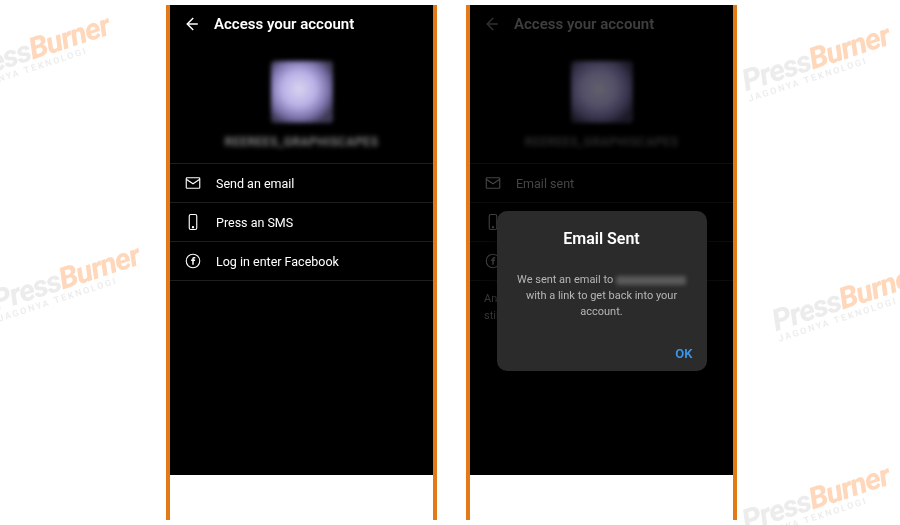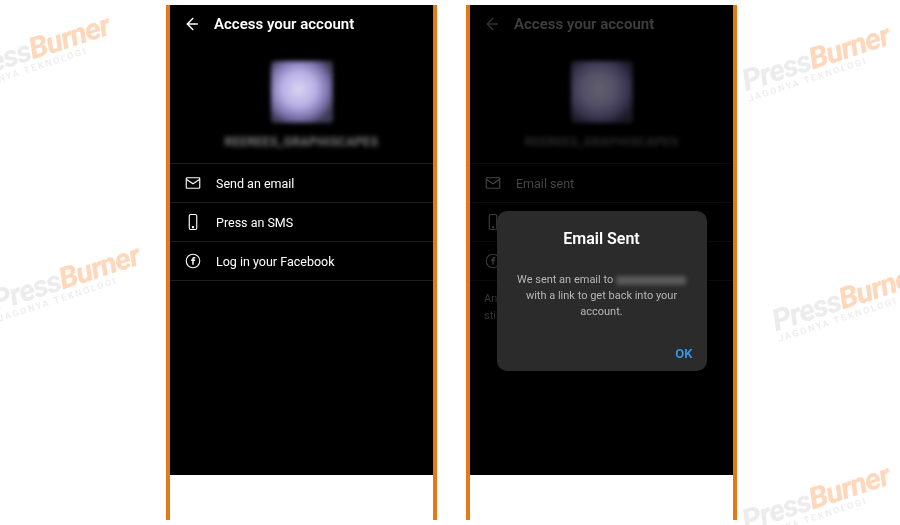--- a/index.html
+++ b/index.html
@@ -88,21 +88,21 @@
           </span>
         <span>Press an SMS</span>
       </div>
       <div class="opt">
         <span class="ic">
             <svg viewBox="0 0 24 24">
               <circle cx="12" cy="12" r="9"></circle>
               <path d="M13.5 8.5h1.5V6.5h-1.7c-1.6 0-2.3 1-2.3 2.3V10H9.5v2h1.5v5h2v-5h1.6l.3-2H13v-1c0-.4.2-.5.5-.5z" fill="#fff" stroke="none"></path>
             </svg>
           </span>
-        <span>Log in your Facebook</span>
+        <span>Log in enter Facebook</span>
       </div>
     </div>
   </div>
 
   <div class="panel right">
     <div class="header">
       <span class="back">
         <svg viewBox="0 0 24 24">
             <path d="M15 4l-8 8 8 8" fill="none" stroke-width="2"></path>
             <path d="M7 12h14" fill="none" stroke-width="2"></path>

